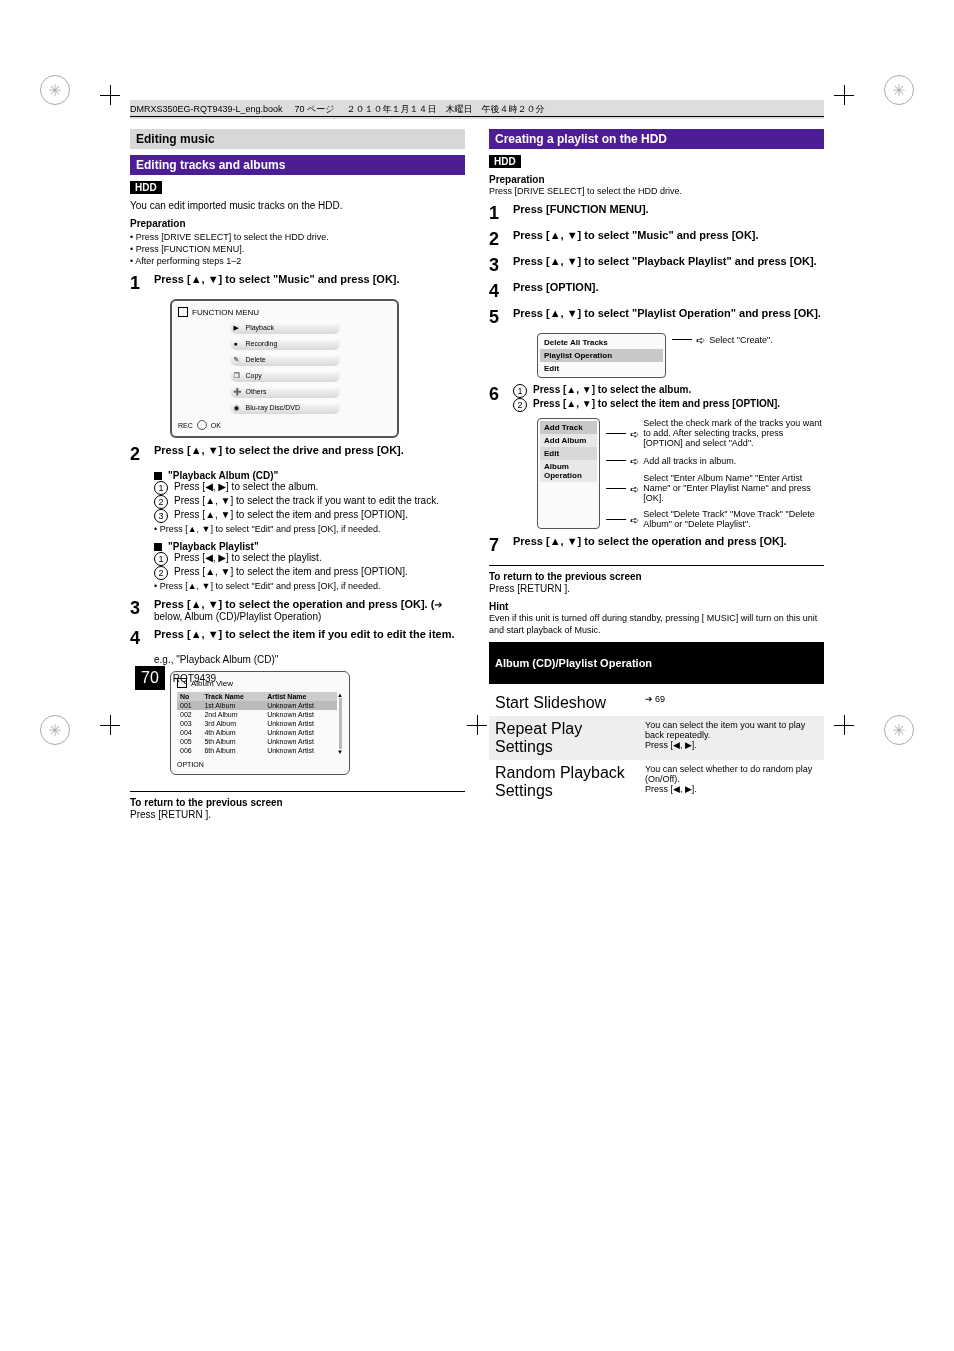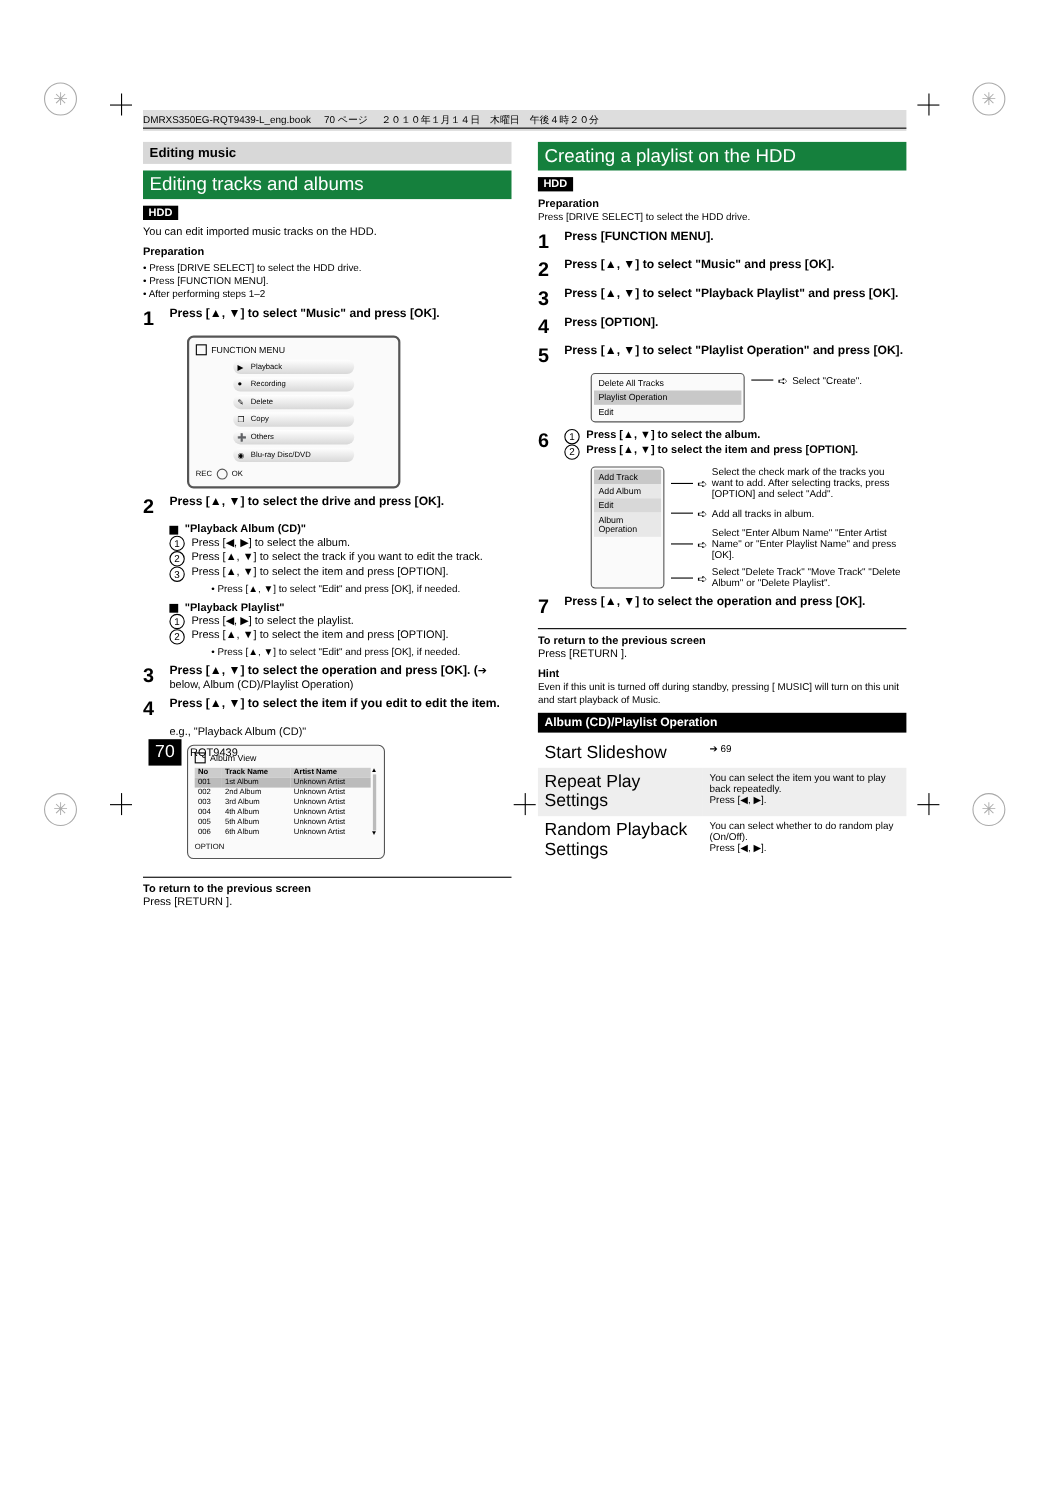--- a/index.html
+++ b/index.html
@@ -15,57 +15,57 @@
   .rosette { position: absolute; width: 30px; height: 30px; border: 1px solid #aaa; border-radius: 50%; display: flex; align-items: center; justify-content: center; font-size: 16px; color: #aaa; }
   .ros-tl { top: 75px; left: 40px; }
   .ros-tr { top: 75px; right: 40px; }
   .ros-bl { bottom: 75px; left: 40px; }
   .ros-br { bottom: 75px; right: 40px; }
   .top-banner { margin: 100px 130px 0 130px; background: #ddd; padding: 4px 0 2px 0; font-size: 9px; line-height: 10px;}
   .banner-line { display: flex; align-items: baseline; justify-content: flex-start; gap: 12px; border-bottom: 1px solid #000; padding-bottom: 2px; }
   .content { display: flex; margin: 10px 130px 0 130px; gap: 24px; }
   .col { flex: 1; display: flex; flex-direction: column; gap: 6px; }
   .chapter-bar { background: #d8d8d8; padding: 3px 6px; font-size: 12px; font-weight: bold; }
-  .section-bar { background: #15803d; color: #fff; padding: 3px 6px; font-size: 17px; font-weight: normal; }
+  .section-bar { background: #4c1d95; color: #fff; padding: 3px 6px; font-size: 12px; font-weight: bold; }
   .badge { display: inline-block; background: #000; color: #fff; padding: 1px 5px; font-size: 10px; font-weight: bold; }
   .small { font-size: 10px; }
   .hint { font-size: 9px; line-height: 12px;}
   .step { display: flex; gap: 8px; align-items: flex-start; }
   .stepnum { font-weight: bold; font-size: 18px; line-height: 20px; width: 16px; flex-shrink:0;}
   .steptext b { font-weight: bold; }
   .sub { display: flex; gap: 6px; align-items: flex-start; margin-left: 0;}
   .circ { display: inline-flex; width: 14px; height: 14px; border: 1px solid #000; border-radius: 50%; align-items: center; justify-content: center; font-size: 9px; flex-shrink:0; }
   .bullet-sq { width: 8px; height: 8px; background: #000; display:inline-block; flex-shrink:0; margin-top:2px;}
   .indent { margin-left: 24px; }
-  .indent2 { margin-left: 38px; }
-  .screenshot { width: 194px; border: 2px solid #555; border-radius: 6px; padding: 6px; margin-left: 40px; background: #fafafa; font-size: 8px; }
+  .indent2 { }
+  .screenshot { width: 229px; border: 2px solid #555; border-radius: 6px; padding: 6px; margin-left: 40px; background: #fafafa; font-size: 8px; }
   .screen-title-row { display:flex; align-items:center; gap:4px; margin-bottom:4px;}
   .screen-icon { width:10px; height:10px; border:1px solid #000; display:inline-block;}
   .pill-list { display:flex; flex-direction:column; gap:3px; align-items:center; }
   .pill { width: 110px; height: 13px; border-radius: 7px; background: linear-gradient(#fff,#d8d8d8); display:flex; align-items:center; padding:0 4px; gap:4px; font-size:7px;}
   .pill .pi { width:8px; height:8px; }
   .shot-foot { display:flex; align-items:center; gap:4px; margin-top:6px;}
   .rec-circle { width:10px; height:10px; border:1px solid #555; border-radius:50%;}
   .screenshot2 { width: 180px; border: 1px solid #555; border-radius: 6px; padding: 6px; margin-left: 40px; background: #fafafa; font-size: 8px; }
   .table2 { width:100%; font-size:7px; border-collapse:collapse;}
   .table2 th, .table2 td { padding:1px 3px; text-align:left; }
   .table2 thead tr { background: #ccc;}
   .table2 .hi { background: #bbb; }
   .scrollbar { width:6px; display:flex; flex-direction:column; align-items:center;}
   .scrollbar .arrow { font-size:6px;}
-  .screen-r { width:140px; border:1px solid #555; border-radius:4px; padding:2px; background:#fafafa; font-size:8px; margin-left: 24px; display:inline-block; vertical-align:top;}
+  .screen-r { width:129px; border:1px solid #555; border-radius:4px; padding:2px; background:#fafafa; font-size:8px; margin-left: 24px; display:inline-block; vertical-align:top;font-weight:bold;}
   .screen-r .row { padding:2px 4px; }
   .screen-r .hi { background:#c8c8c8; }
   .arrow-right { display:inline-block; transform: translateY(1px);}
   .anno { font-size:9px; }
   .anno-block { display:flex; align-items:flex-start; gap:6px; margin-left:24px;}
   .option-table { margin-top:6px; width: 100%; border-collapse: collapse; }
   .option-table td:first-child { width: 150px; font-size:16px; padding:4px 6px; vertical-align:top;}
   .option-table td:last-child { font-size:9px; padding:4px 6px; vertical-align:top;}
-  .opt-head { background:#000; color:#fff; font-weight:bold; padding:3px 6px; font-size:11px;}
+  .opt-head { background:#000; color:#fff; font-weight:bold; padding:15px 6px; font-size:11px;}
   .alt td { background:#eee;}
   .footer-pg { position: absolute; bottom: 130px; left: 135px; display: flex; align-items: center; gap: 8px; }
   .footer-pg .box { background:#000; color:#fff; padding:3px 6px; font-size:16px;}
   .anno-wrap{ display:flex; align-items:center; gap:4px;}
   .dashline{ flex:0 0 20px; border-top:1px solid #000; height:0;}
 </style>
 </head>
 <body>
 
 <div class="rosette ros-tl">✳</div>

